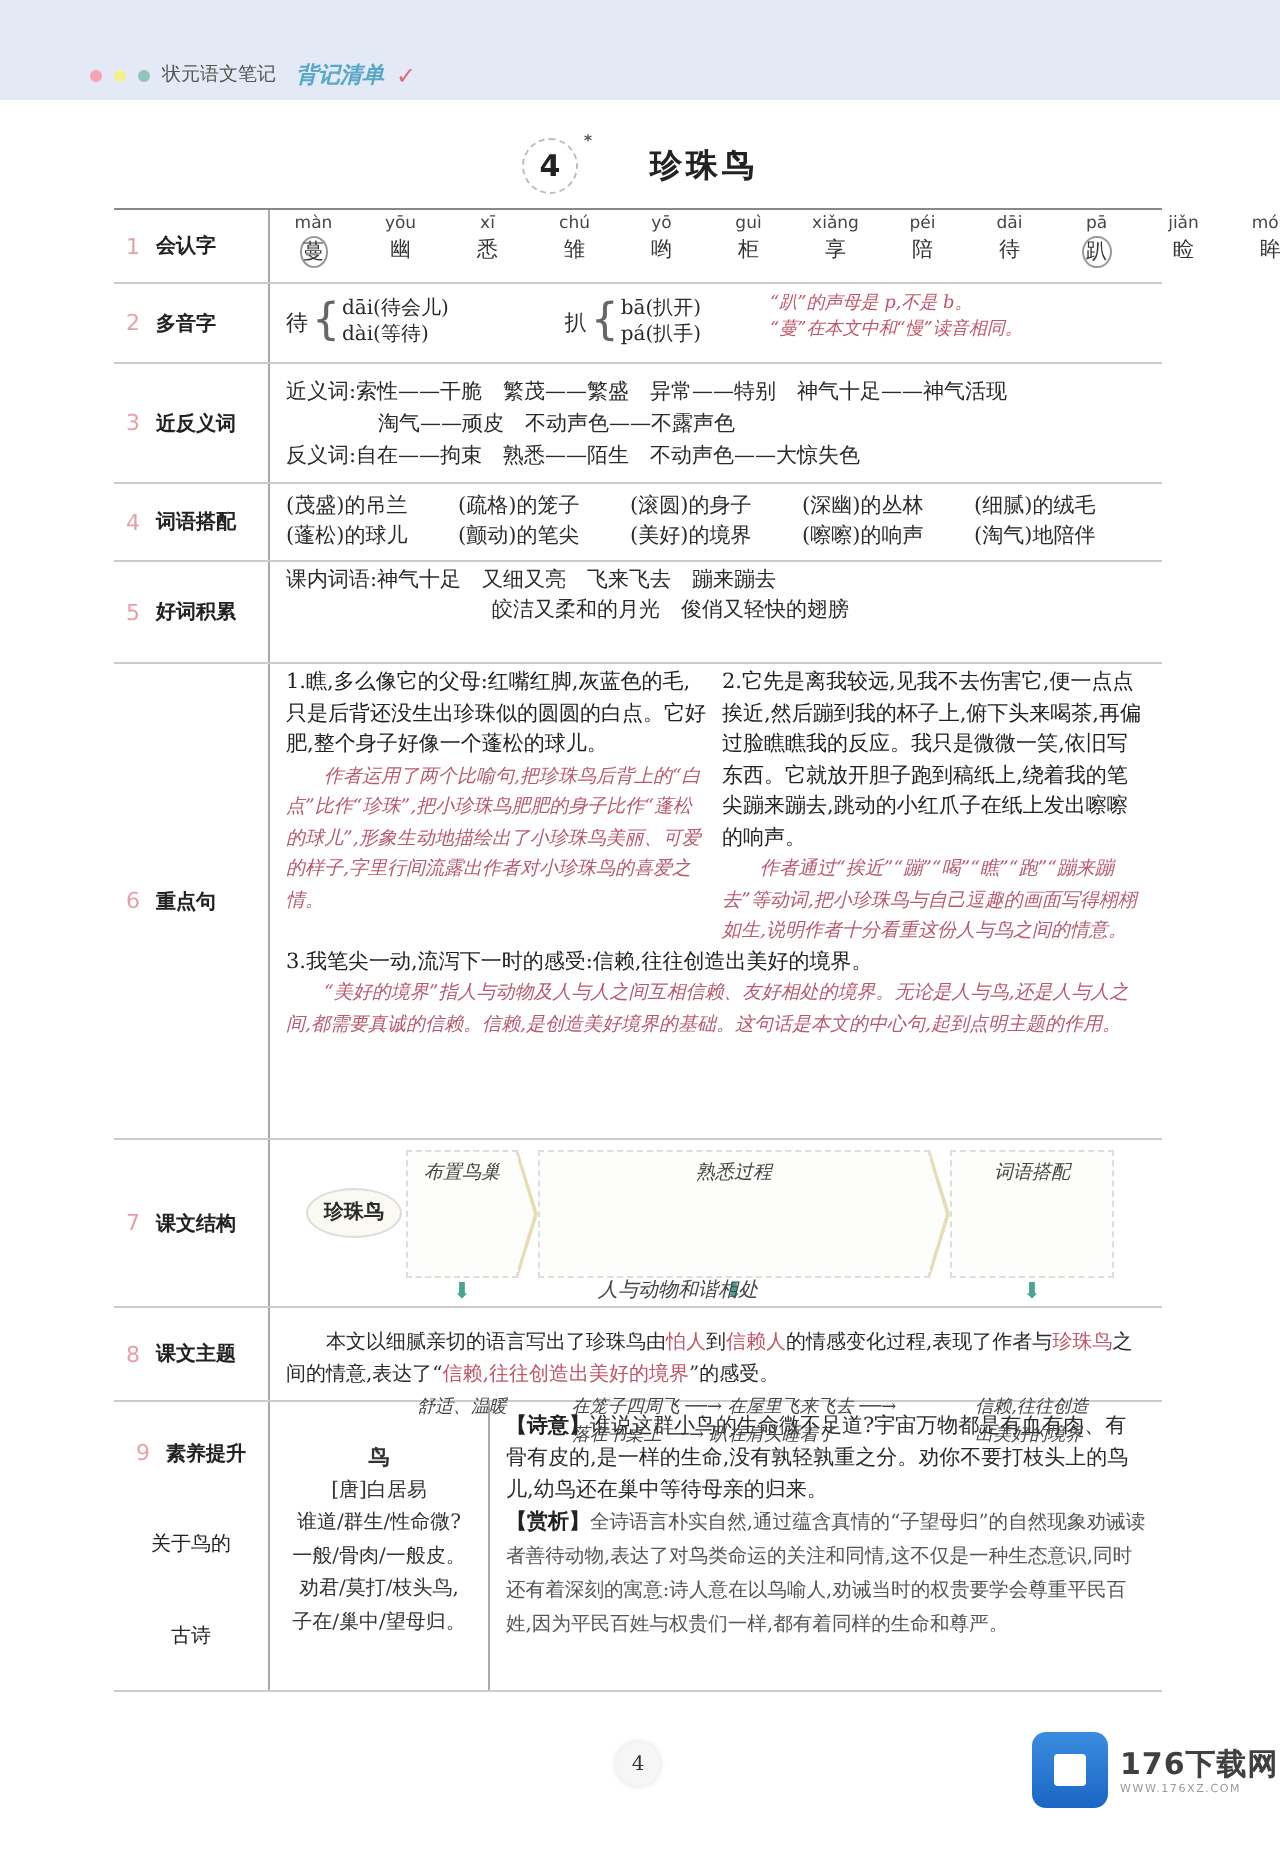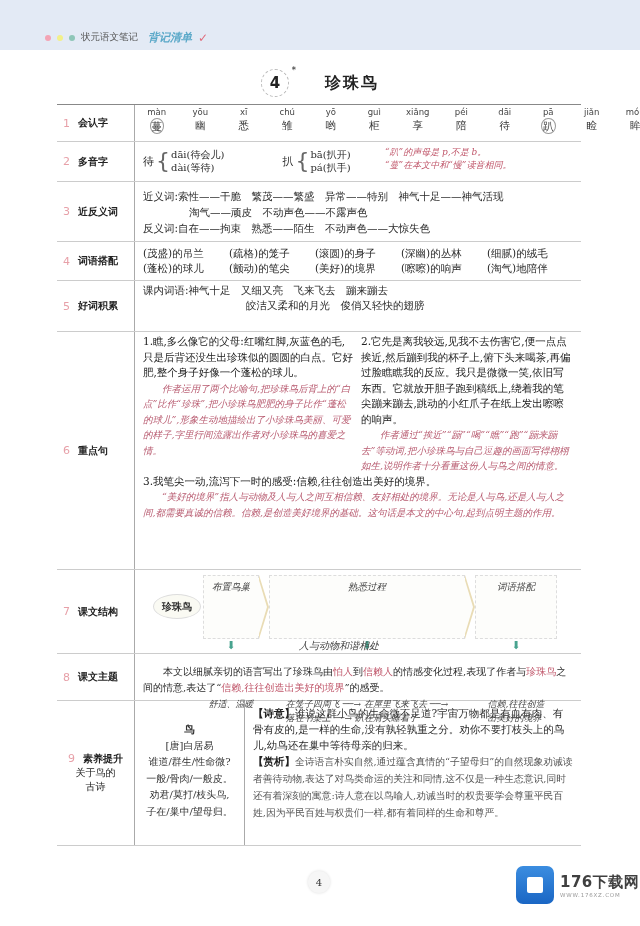--- a/index.html
+++ b/index.html
@@ -68,21 +68,21 @@
   .theme { text-indent: 2em; font-size: 10px; line-height: 16px; padding-top: 6px; }
   .hl { color: #c0566a; }
 
   .poem-wrap { display: flex; }
   .poem { width: 110px; border-right: 1px solid #aaa; text-align: center; padding-top: 20px; font-size: 10px; line-height: 16.5px; color: #333; }
   .poem .ptitle { font-family: "DejaVu Sans", sans-serif; font-weight: bold; font-size: 10.5px; }
   .poem-notes { flex: 1; padding: 4px 8px; font-size: 10.5px; line-height: 16px; }
   .tag { font-family: "DejaVu Sans", sans-serif; font-weight: bold; color: #222; }
   .appr { color: #555; font-size: 9.8px; }
   .r9-label { flex-direction: column; align-items: center; justify-content: center; padding-left: 0; }
-  .r9-label .sub { font-weight: normal; font-family: "DejaVu Serif", serif; font-size: 10px; line-height: 14px; text-align: center; }
+  .r9-label .sub { font-weight: normal; font-family: "DejaVu Serif", serif; font-size: 10px; line-height: 14px; text-align: center; margin-top: 32px; }
 
   .page-no { position: absolute; left: 308px; top: 871px; width: 22px; height: 22px; border-radius: 50%; background: #f6f6f6; box-shadow: 0 0 3px #ddd; display: flex; align-items: center; justify-content: center; font-size: 10px; color: #333; }
 
   .wm { position: absolute; left: 516px; top: 866px; display: flex; align-items: center; }
   .wm-icon { width: 38px; height: 38px; border-radius: 7px; background: linear-gradient(#3b8de0, #1a66c4); display: flex; align-items: center; justify-content: center; }
   .wm-cube { width: 16px; height: 16px; background: #fff; border-radius: 2px; }
   .wm-text { margin-left: 6px; }
   .wm-name { font-family: "DejaVu Sans", sans-serif; font-weight: bold; font-size: 15px; color: #404040; letter-spacing: 0.5px; }
   .wm-url { font-family: "DejaVu Sans", sans-serif; font-size: 5.5px; color: #999; letter-spacing: 0.8px; }
 </style>

